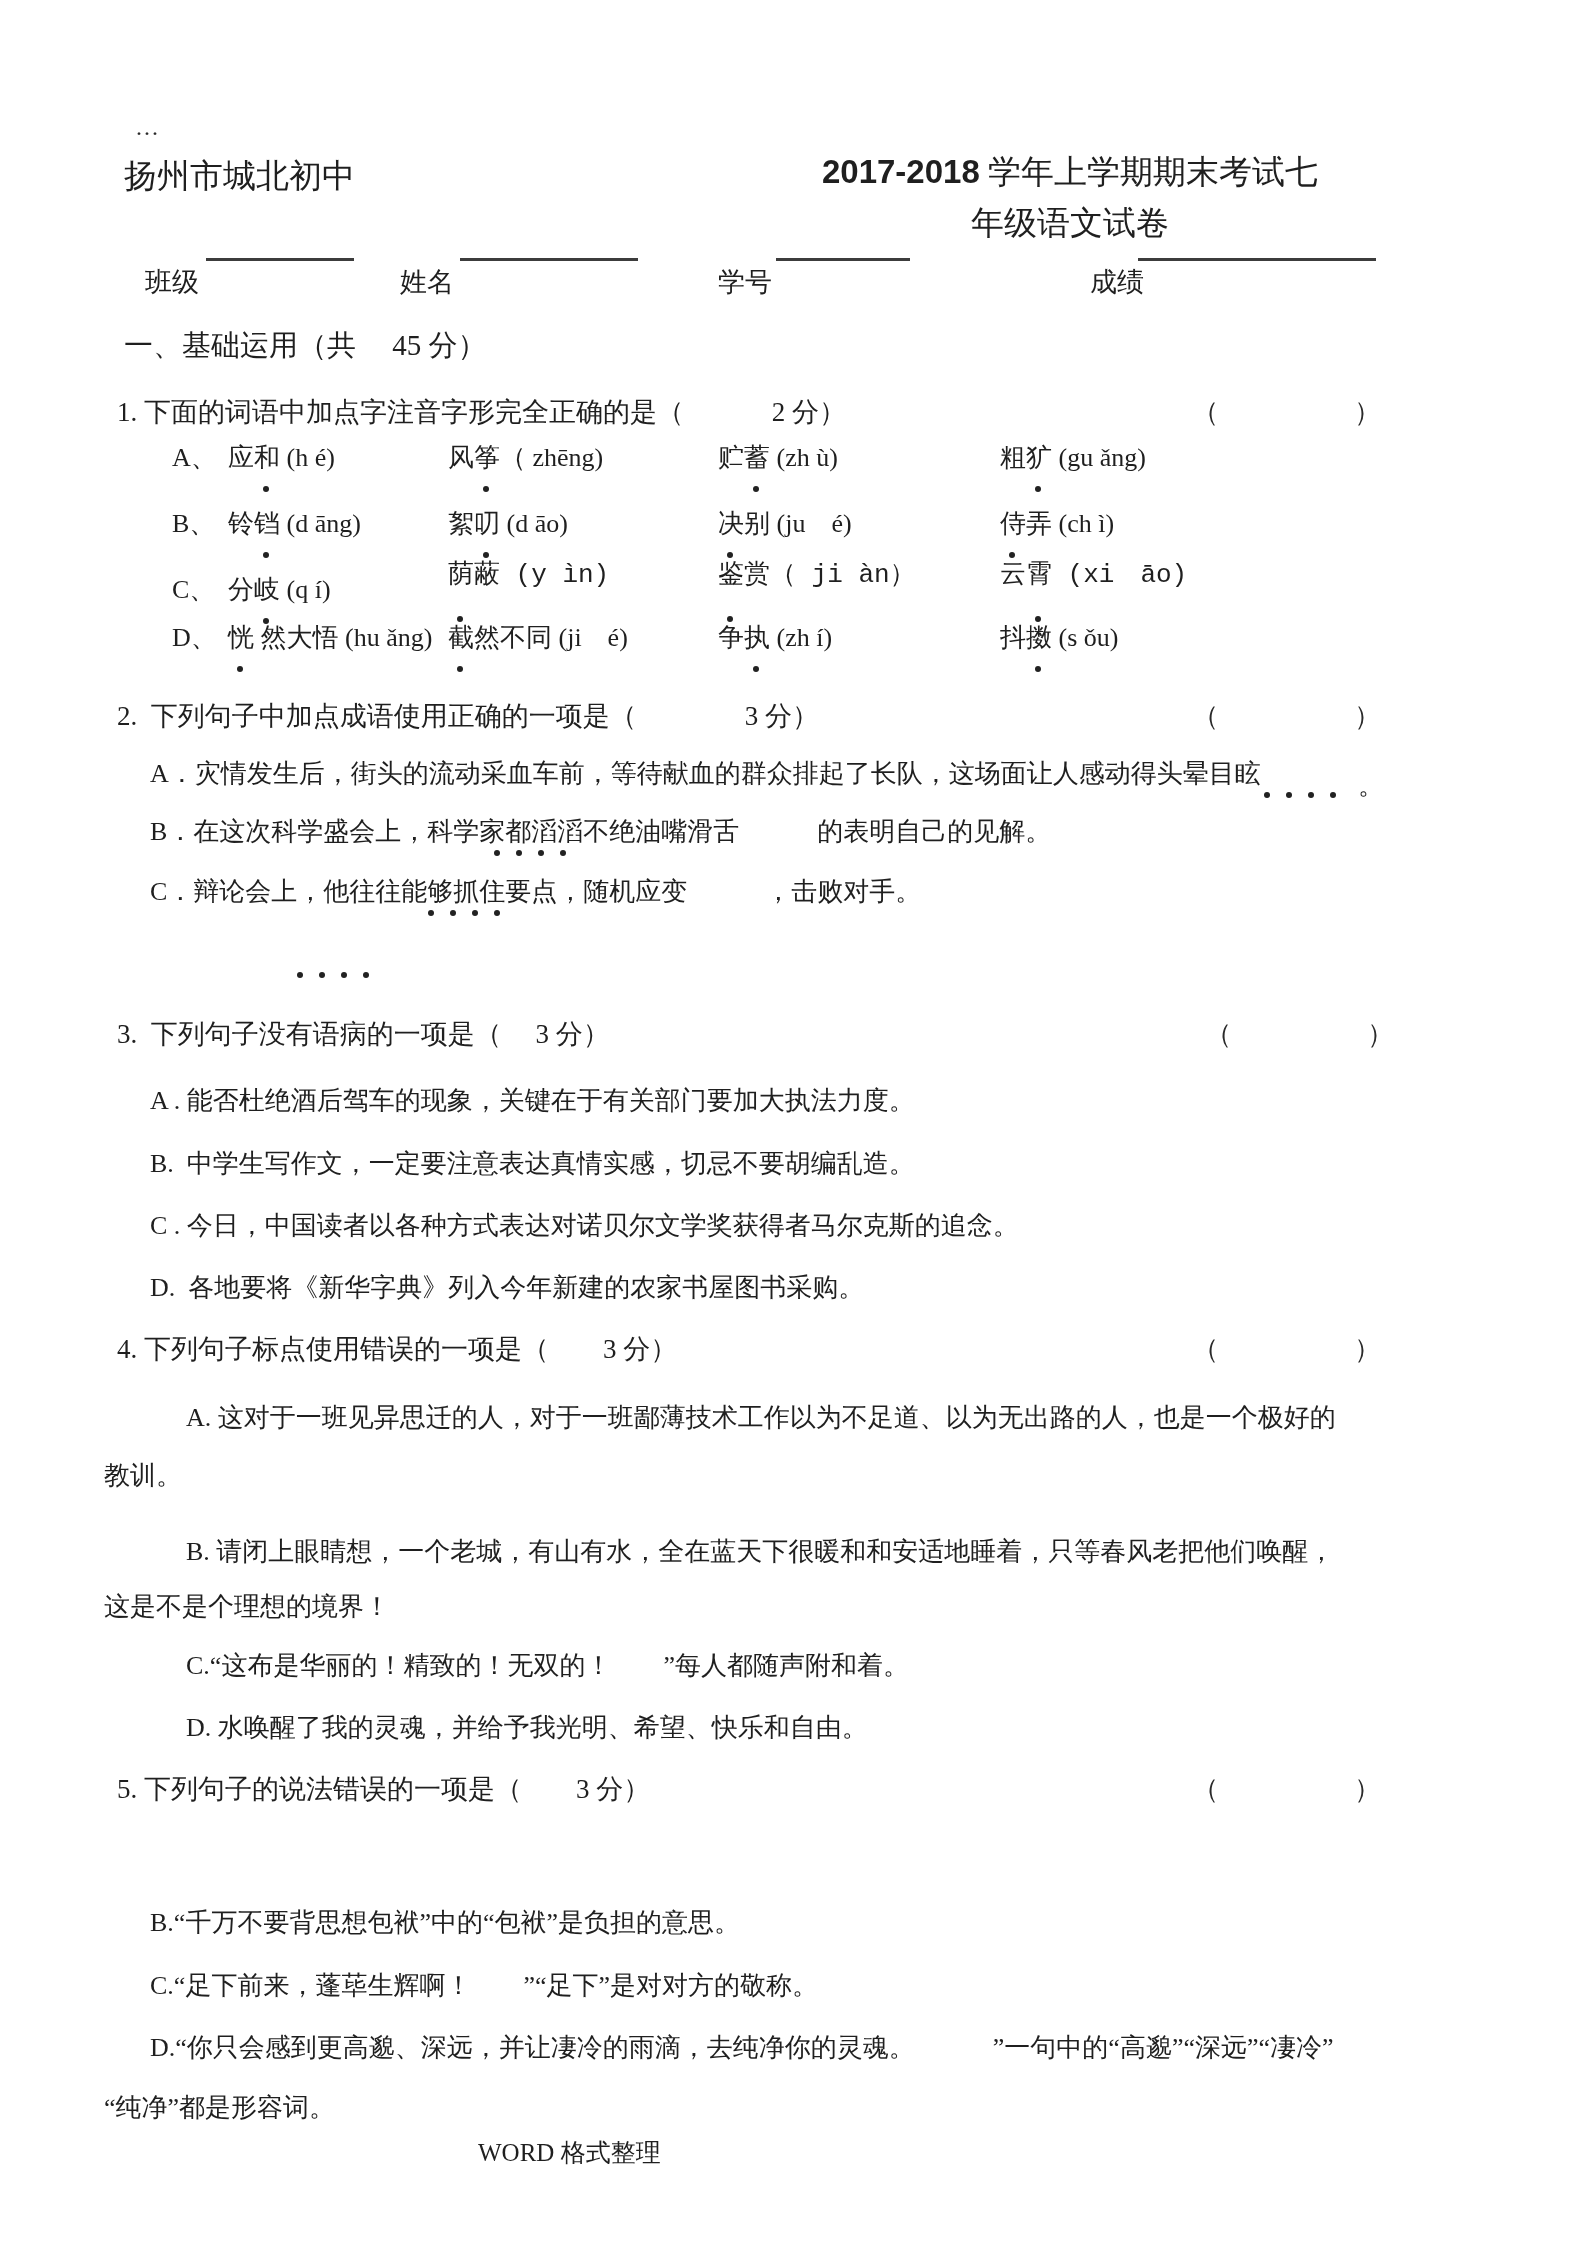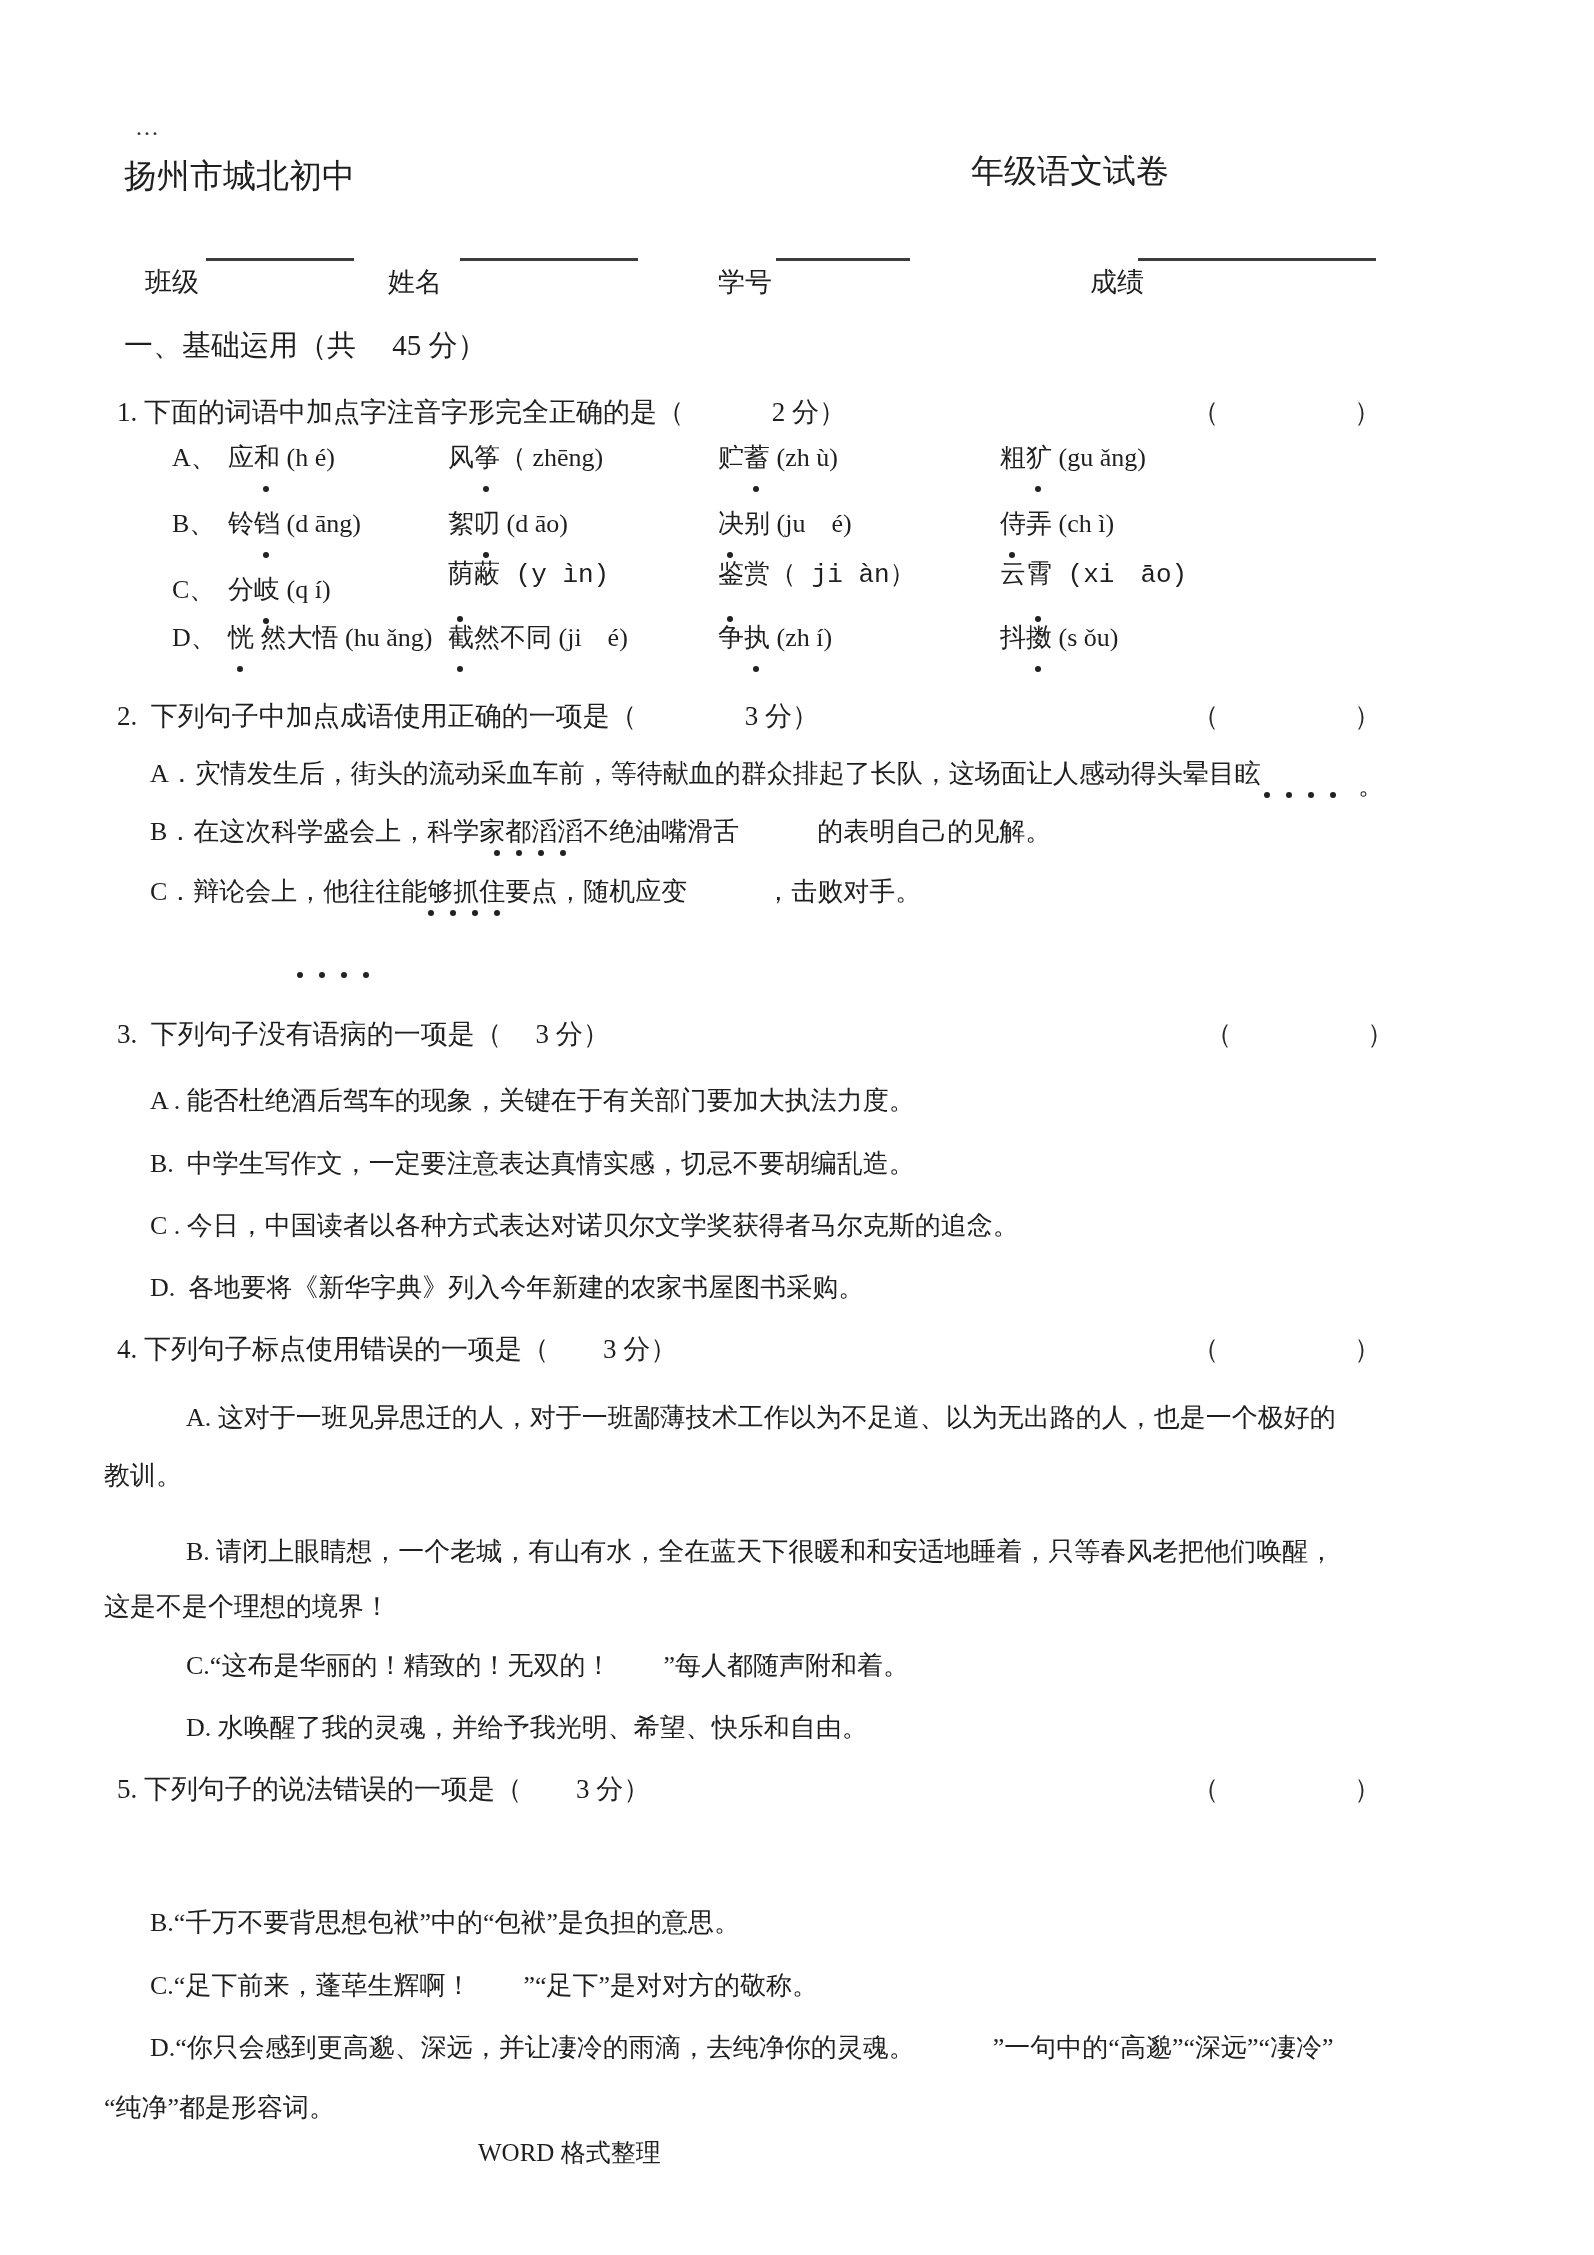--- a/index.html
+++ b/index.html
@@ -13,21 +13,21 @@
     overflow:hidden;
   }
   .abs{position:absolute;white-space:pre;}
   
   .ellipsis{left:136px;top:114px;font-size:24px;letter-spacing:2px;color:#2a2a2a;}
   .school{left:124px;top:154px;font-size:33px;}
   .title-block{left:745px;top:146px;width:650px;text-align:center;font-size:33px;line-height:1.55;white-space:pre;}
   .title-block b{font-family:"Liberation Sans","DejaVu Sans",sans-serif;font-weight:700;}
   
   .info-label{top:264px;font-size:27px;}
-  .f1{left:145px}.f2{left:388px}.f3{left:718px}.f4{left:1090px}
+  .f1{left:145px}.f2{left:400px}.f3{left:718px}.f4{left:1090px}
   .blank{top:258px;height:0;border-top:3px solid #3c3c3c;}
   .l1{left:206px;width:148px}.l2{left:460px;width:178px}.l3{left:776px;width:134px}.l4{left:1138px;width:238px}
   
   .section-heading{left:124px;top:326px;font-size:29px;}
   .stem{left:117px;top:0;font-size:27px;}
   .s1{top:394px}.s2{top:698px}.s3{top:1016px}.s4{top:1331px}.s5{top:1771px}
   .parens{font-size:27px;color:#2a2a2a;}
   .p1{left:1192px;top:394px}.p2{left:1192px;top:698px}.p3{left:1205px;top:1016px}
   .p4{left:1192px;top:1331px}.p5{left:1192px;top:1771px}
   
@@ -57,21 +57,21 @@
   
   .footer{left:478px;top:2136px;font-size:25px;}
 </style>
 </head>
 <body>
 
 <div class="page">
 
   <div class="abs ellipsis">...</div>
   <div class="abs school">扬州市城北初中</div>
-  <div class="abs title-block"><div>年级语文试卷</div></div>
+  <div class="abs title-block"><div><b>2017-2018</b><span> 学年上学期期末考试七</span></div><div>年级语文试卷</div></div>
 
   <span class="abs info-label f1">班级</span>
   <span class="abs blank l1"></span>
   <span class="abs info-label f2">姓名</span>
   <span class="abs blank l2"></span>
   <span class="abs info-label f3">学号</span>
   <span class="abs blank l3"></span>
   <span class="abs info-label f4">成绩</span>
   <span class="abs blank l4"></span>
 

